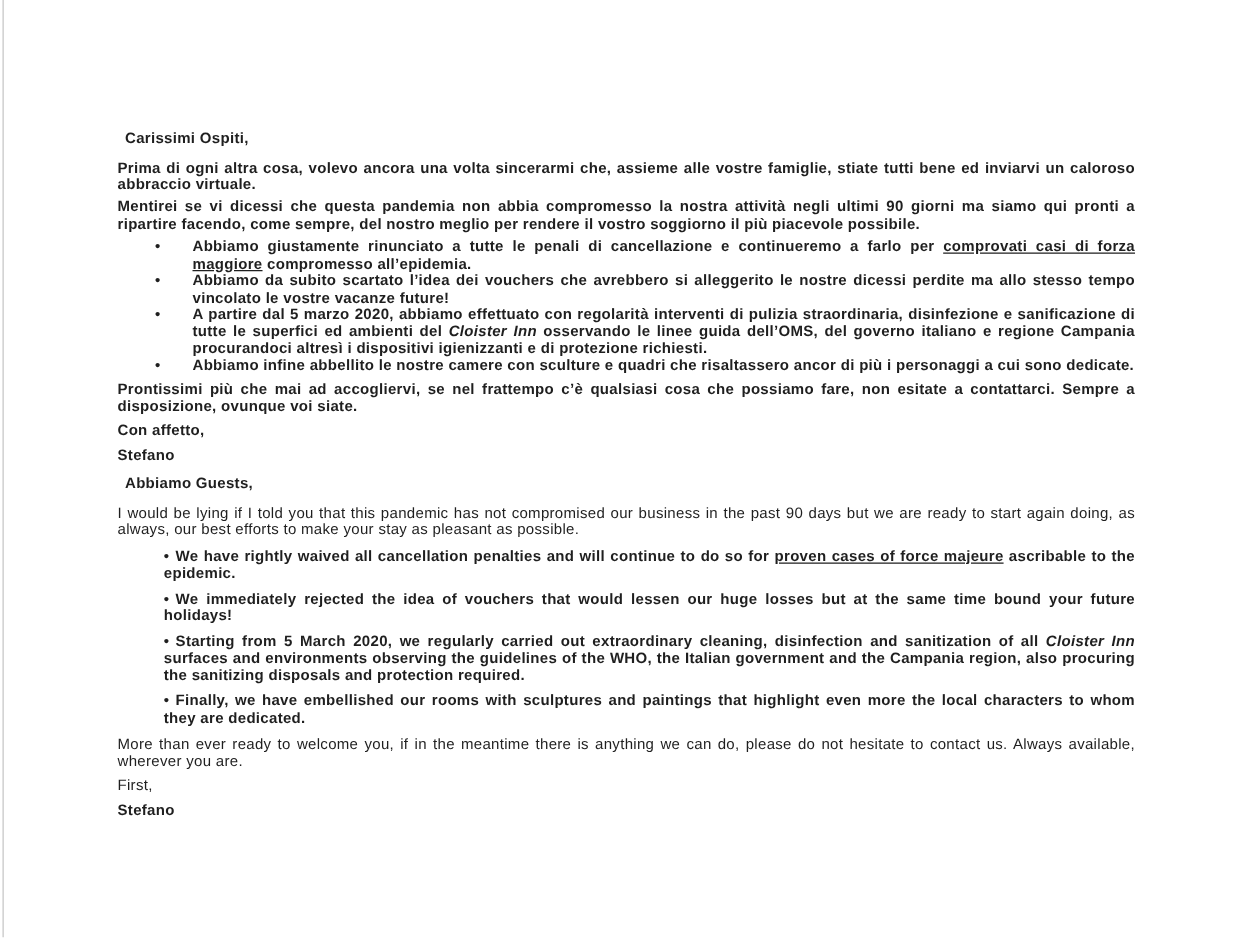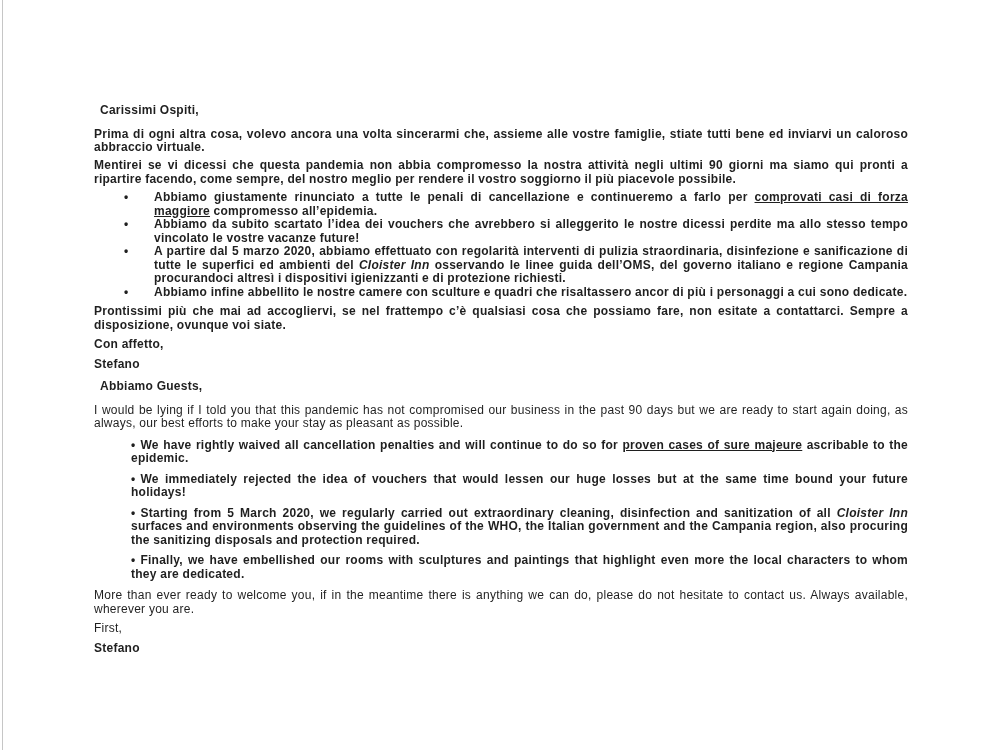--- a/index.html
+++ b/index.html
@@ -113,21 +113,21 @@
       <p class="signature">Stefano</p>
     </div>
 
     <div class="en">
       <p class="salutation">Abbiamo Guests,</p>
 
       <p class="para">I would be lying if I told you that this pandemic has not compromised our business in the past 90 days but we are ready to start again doing, as always, our best efforts to make your stay as pleasant as possible.</p>
 
       <div class="en-list">
 
-        <p class="en-item"><span class="en-marker">•</span><span>We have rightly waived all cancellation penalties and will continue to do so for </span><span class="u">proven cases of sure majeure</span><span> ascribable to the epidemic.</span></p>
+        <p class="en-item"><span class="en-marker">•</span><span>We have rightly waived all cancellation penalties and will continue to do so for </span><span class="u">proven cases of force majeure</span><span> ascribable to the epidemic.</span></p>
 
         <p class="en-item"><span class="en-marker">•</span><span>We immediately rejected the idea of vouchers that would lessen our huge losses but at the same time bound your future holidays!</span></p>
 
         <p class="en-item"><span class="en-marker">•</span><span>Starting from 5 March 2020, we regularly carried out extraordinary cleaning, disinfection and sanitization of all </span><span class="i">Cloister Inn</span><span> surfaces and environments observing the guidelines of the WHO, the Italian government and the Campania region, also procuring the sanitizing disposals and protection required.</span></p>
 
         <p class="en-item"><span class="en-marker">•</span><span>Finally, we have embellished our rooms with sculptures and paintings that highlight even more the local characters to whom they are dedicated.</span></p>
 
       </div>
 
       <p class="closing">More than ever ready to welcome you, if in the meantime there is anything we can do, please do not hesitate to contact us. Always available, wherever you are.</p>

